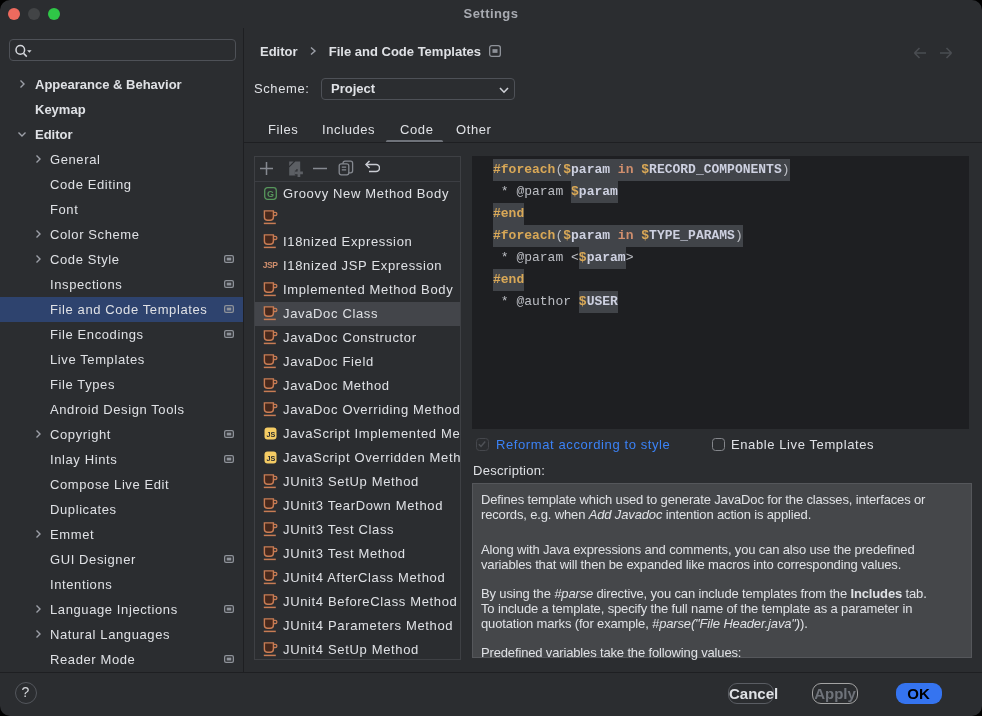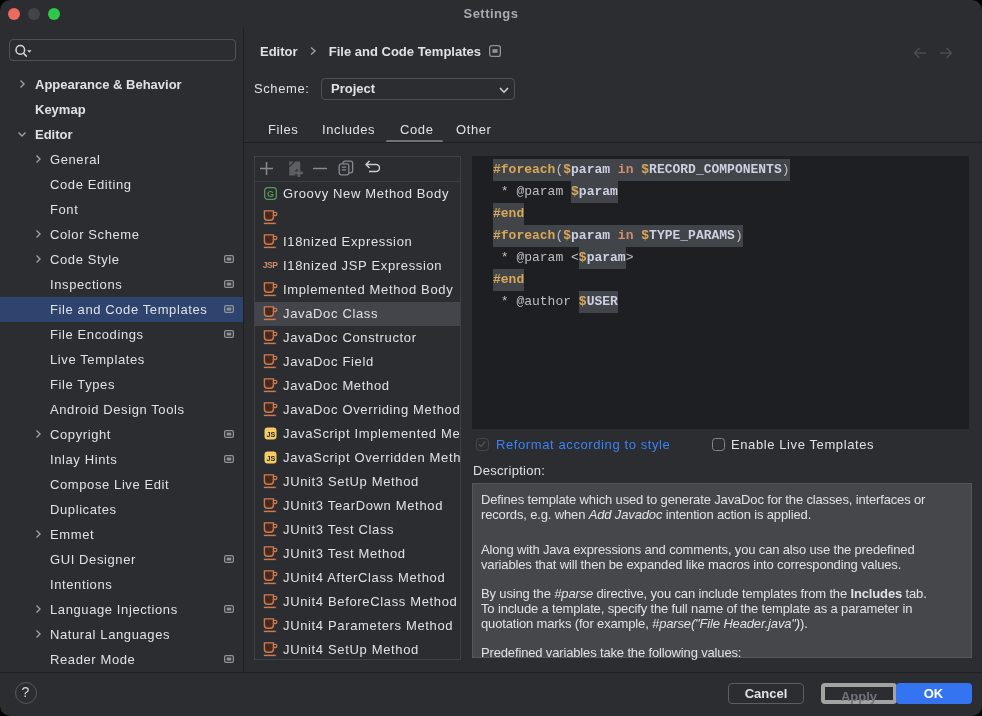--- a/index.html
+++ b/index.html
@@ -50,21 +50,21 @@
 
 .cb { position:absolute; width:13px; height:13px; border-radius:3.5px; }
 
 #descLbl { position:absolute; left:473px; top:463px; height:16px; line-height:16px; letter-spacing:0.3px; }
 #descBox { position:absolute; left:472px; top:483px; width:500px; height:175px; background:#45474A; border:1px solid #55575B; color:#DFE1E5; }
 #descBox .in { position:absolute; left:8px; top:7.5px; line-height:15px; letter-spacing:-0.15px; }
 #descBox p { margin:0 0 14.3px 0; }
 #descBox p.first { margin-bottom:20px; } #descBox p.last3 { margin-bottom:14.6px; }
 
 #bbar { position:absolute; left:0; top:672px; width:982px; height:44px; border-top:1px solid #1E1F22; }
-.btn { position:absolute; top:10px; width:76px; height:21px; border-radius:4px; line-height:19px; text-align:center; font-weight:bold; font-size:13px; }
+.btn { position:absolute; top:10px; width:46px; height:21px; border-radius:9px; line-height:19px; text-align:center; font-weight:bold; font-size:15px; }
 #helpc { position:absolute; left:14.5px; top:8.5px; width:22px; height:22px; border:1.5px solid #53565C; border-radius:50%; color:#D6D8DC; text-align:center; line-height:19px; font-size:14px; }
 </style>
 </head>
 <body>
 <div id="win">
 
   <div id="title">
     <div class="tl" style="left:7.5px; background:#ED6A5E;"></div>
     <div class="tl" style="left:28px; background:#424446;"></div>
     <div class="tl" style="left:47.5px; background:#2FC747;"></div>
@@ -375,16 +375,16 @@
     <p class="first">Defines template which used to generate JavaDoc for the classes, interfaces or<br>records, e.g. when <i>Add Javadoc</i> intention action is applied.</p>
     <p>Along with Java expressions and comments, you can also use the predefined<br>variables that will then be expanded like macros into corresponding values.</p>
     <p class="last3">By using the <i>#parse</i> directive, you can include templates from the <b>Includes</b> tab.<br>To include a template, specify the full name of the template as a parameter in<br>quotation marks (for example, <i>#parse("File Header.java")</i>).</p>
     <p>Predefined variables take the following values:</p>
   </div>
     </div>
 
   <div id="bbar">
     <div id="helpc">?</div>
     <div class="btn" style="left:728px; border:1px solid #5A5D63; color:#DFE1E5;">Cancel</div>
-    <div class="btn" style="left:812px; border:4px solid #a3a3a3; color:#6F737A;margin-left:9px;">Apply</div>
-    <div class="btn" style="left:895.5px; background:#3574F0; color:#ffffff; line-height:21px;">OK</div>
+    <div class="btn" style="left:812px; border:1px solid #a3a3a3; color:#6F737A;">Apply</div>
+    <div class="btn" style="left:895.5px; background:#3574F0; color:#000000; line-height:21px;">OK</div>
   </div>
 </div>
 
 </body></html>

